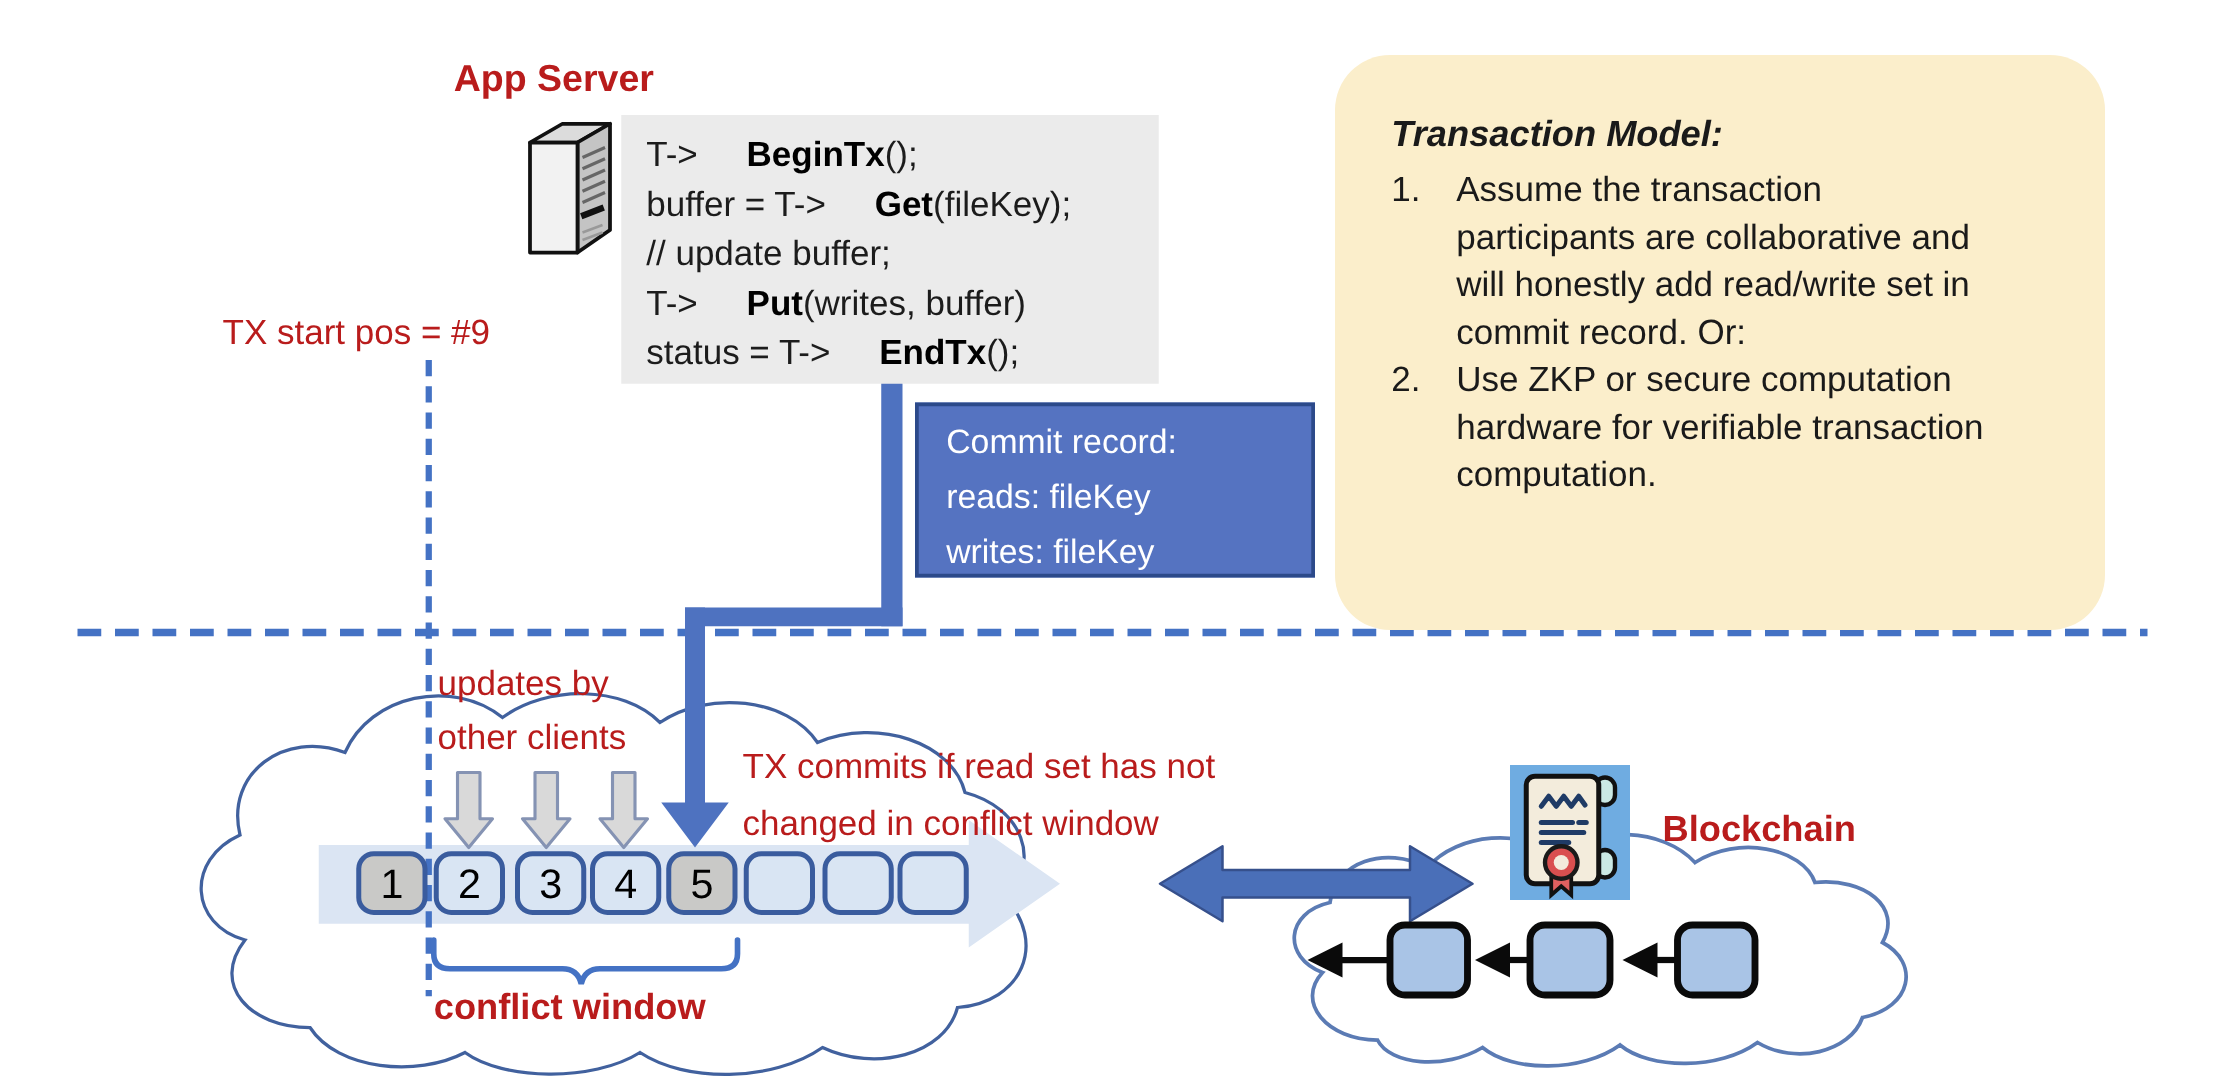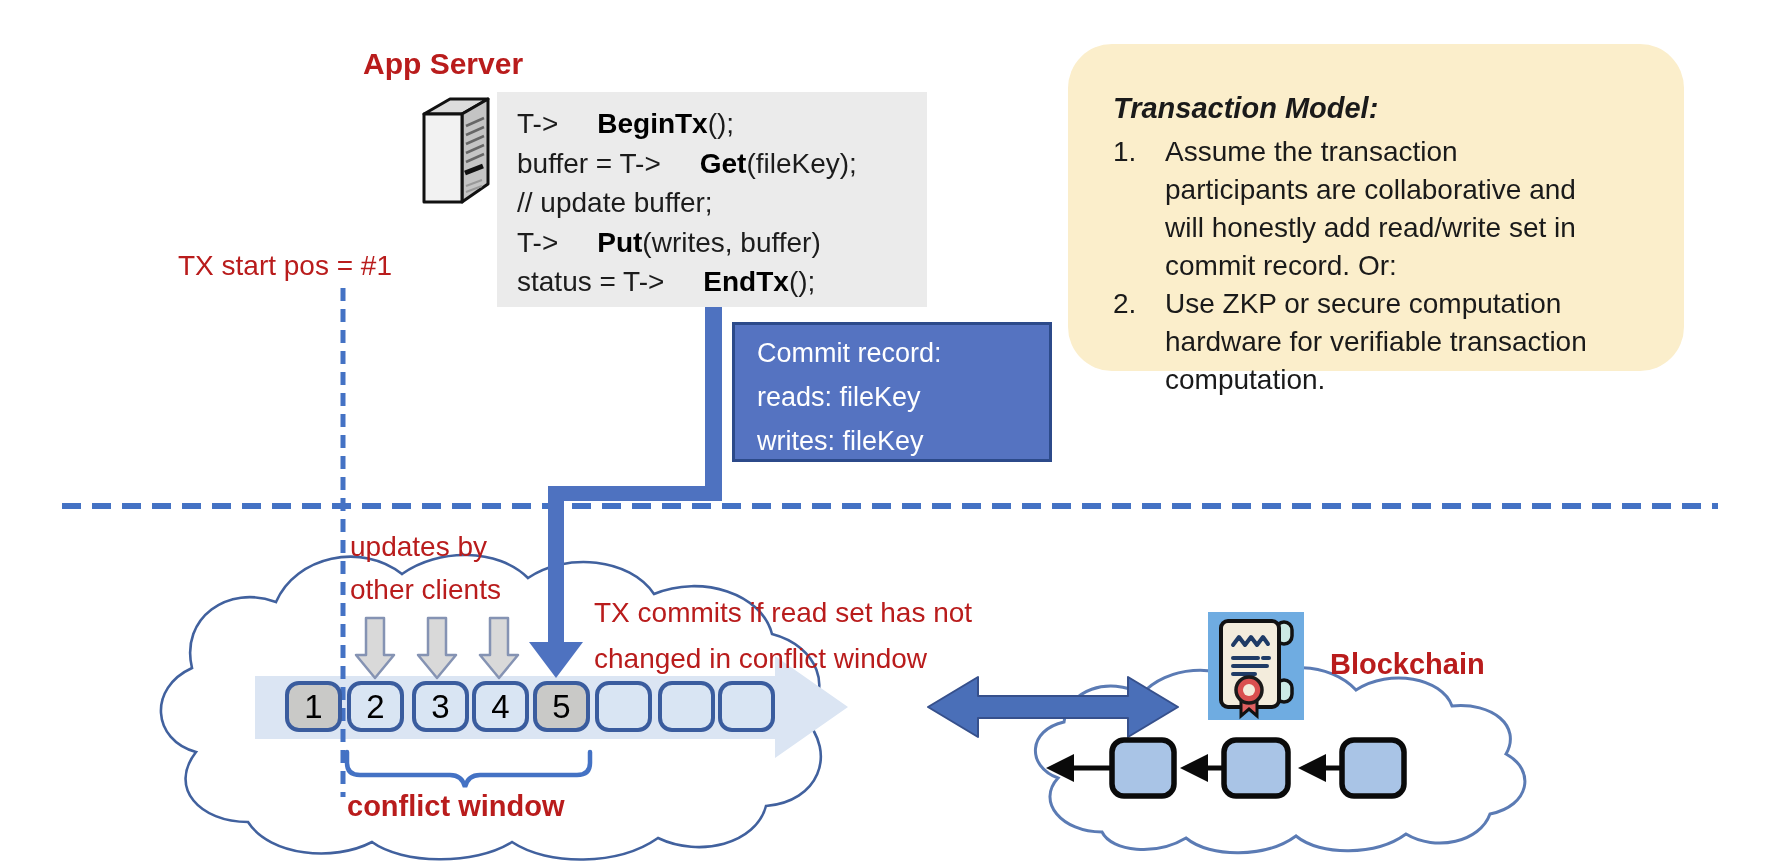--- a/index.html
+++ b/index.html
@@ -25,21 +25,21 @@
 
   .code-box{position:absolute;left:497px;top:92px;width:430px;height:215px;background:var(--code-gray);
             padding:12px 0 0 20px;box-sizing:border-box;}
   .code-line{font-size:28px;line-height:39.5px;color:#1c1c1c;white-space:nowrap;}
   .code-line b{color:#000;margin-left:39px;}
 
   .commit-box{position:absolute;left:732px;top:322px;width:320px;height:140px;background:var(--commit-fill);
               border:3px solid var(--commit-border);box-sizing:border-box;padding:6px 0 0 22px;}
   .commit-line{color:#fff;font-size:27px;line-height:44px;white-space:nowrap;}
 
-  .note-box{position:absolute;left:1068px;top:44px;width:616px;height:327px;background:var(--note-yellow);
+  .note-box{position:absolute;left:1068px;top:44px;width:616px;height:460px;background:var(--note-yellow);
             border-radius:44px;box-sizing:border-box;padding:48px 0 0 45px;color:#1a1a1a;}
   .note-title{font-size:29px;font-weight:bold;font-style:italic;margin-bottom:8px;}
   .note-item{display:flex;font-size:28px;line-height:38px;}
   .note-num{width:52px;flex:0 0 52px;}
   .note-text{width:440px;}
 
   .block{position:absolute;top:681px;width:57px;height:51px;border:4px solid var(--block-border);
          border-radius:14px;box-sizing:border-box;background:var(--block-fill);
          display:flex;align-items:center;justify-content:center;font-size:33px;color:#000;}
   .block.filled{background:var(--block-filled-gray);}
@@ -147,21 +147,21 @@
   <div class="lbl app-server">App Server</div>
 
   <div class="code-box">
     <div class="code-line"><span>T-&gt;</span><b>BeginTx</b><span>();</span></div>
     <div class="code-line"><span>buffer = T-&gt;</span><b>Get</b><span>(fileKey);</span></div>
     <div class="code-line"><span>// update buffer;</span><b></b><span></span></div>
     <div class="code-line"><span>T-&gt;</span><b>Put</b><span>(writes, buffer)</span></div>
     <div class="code-line"><span>status = T-&gt;</span><b>EndTx</b><span>();</span></div>
   </div>
 
-  <div class="lbl tx-start">TX start pos = #1</div>
+  <div class="lbl tx-start">TX start pos = #9</div>
 
   <div class="commit-box">
     <div class="commit-line">Commit record:</div>
     <div class="commit-line">reads: fileKey</div>
     <div class="commit-line">writes: fileKey</div>
   </div>
 
   <div class="note-box">
     <div class="note-title">Transaction Model:</div>
     <div class="note-item">

